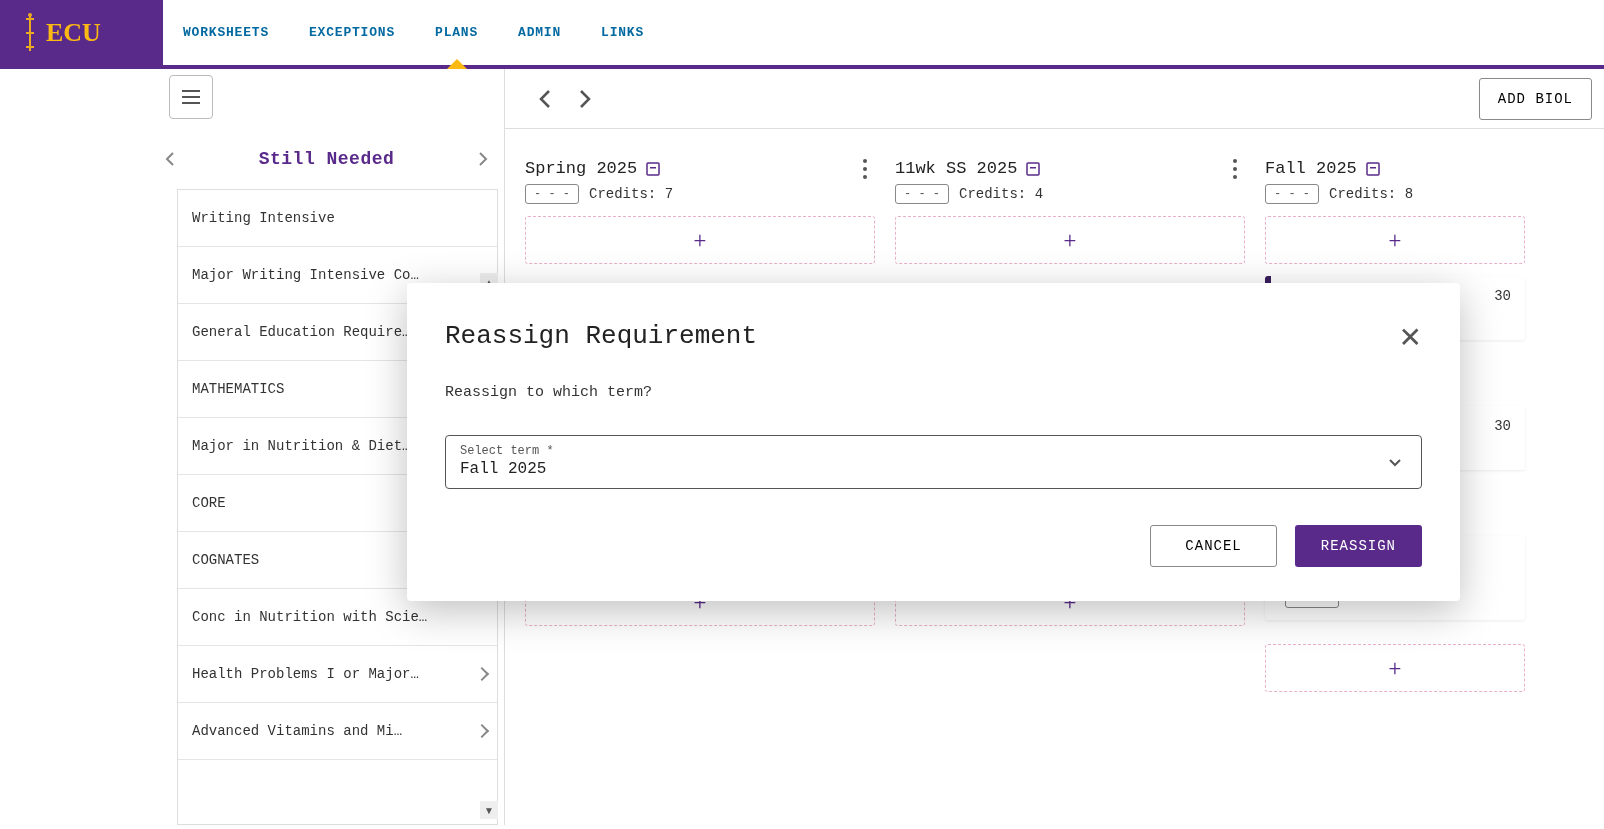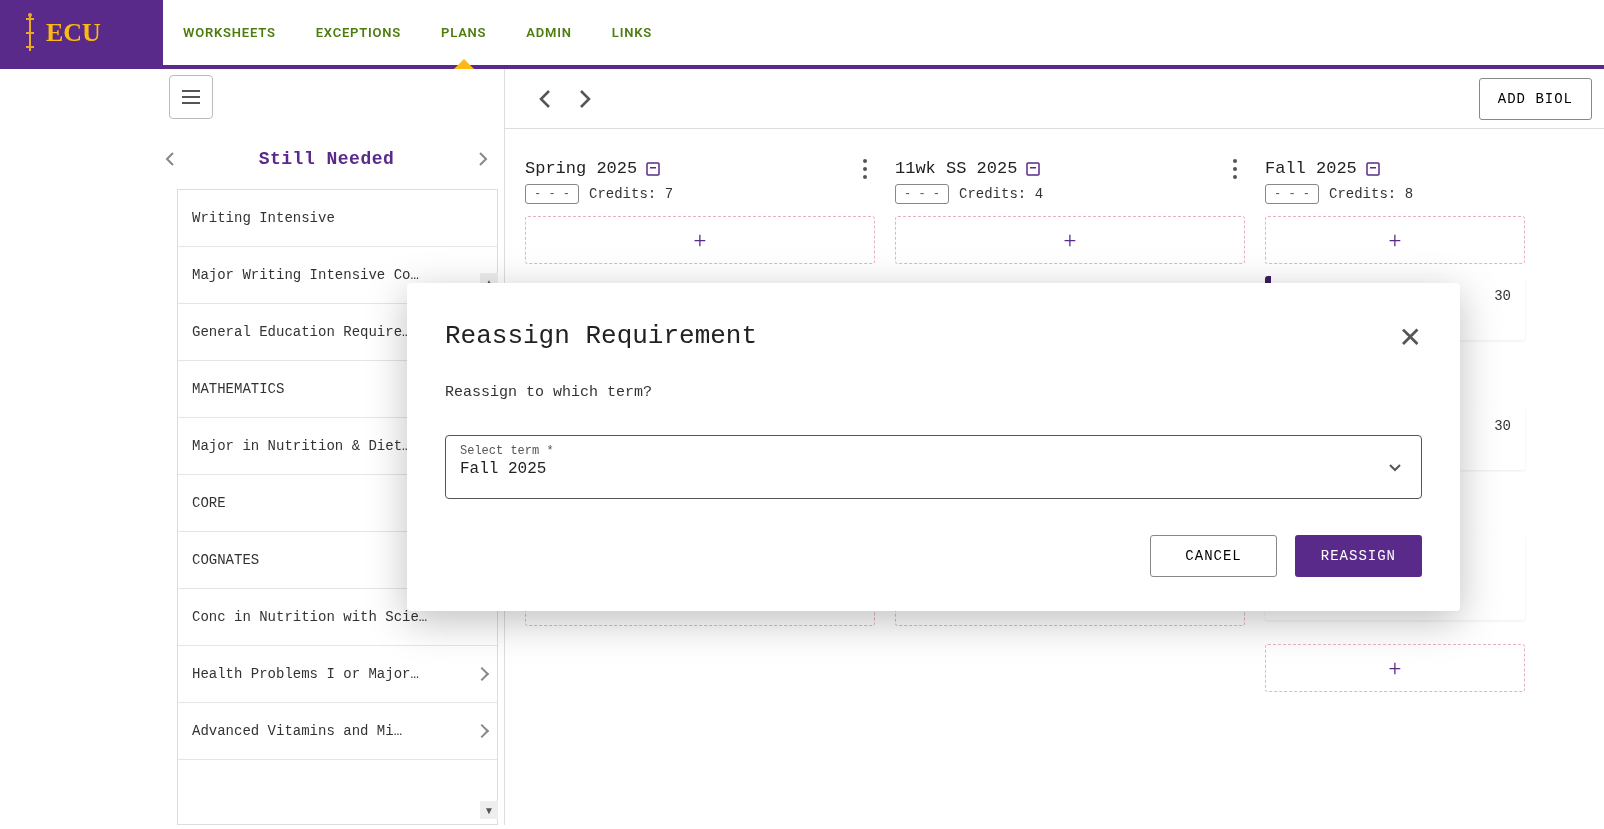--- a/index.html
+++ b/index.html
@@ -2,21 +2,21 @@
 <html><head>
   <meta charset="utf-8">
   <style>
     * { box-sizing: border-box; margin: 0; padding: 0; }
     body { font-family: "Segoe UI", Roboto, Arial, sans-serif; background: #fff; color: #333; overflow: hidden; width: 1604px; height: 829px; position: relative; }
     
     
     .top-nav { height: 69px; background: #fff; display: flex; align-items: stretch; border-bottom: 4px solid #592A8A; text-align: center; }
     .logo-box { width: 163px; background: #592A8A; display: flex; align-items: center; justify-content: center; }
     .nav-items { display: flex; align-items: center; }
-    .nav-item { padding: 12px 20px; font-size: 13px; font-weight: 600; letter-spacing: 0.8px; color: #4d7c0f; cursor: pointer; height: 100%; display: flex; align-items: center; position: relative; }
+    .nav-item { padding: 12px 20px; font-size: 13px; font-weight: 600; letter-spacing: 0.8px; color: #0369a1; cursor: pointer; height: 100%; display: flex; align-items: center; position: relative; font-family: Liberation Mono, monospace; }
     .nav-item.active::after { content: ""; position: absolute; bottom: -4px; left: 50%; transform: translateX(-50%); width: 0; height: 0; border-left: 10px solid transparent; border-right: 10px solid transparent; border-bottom: 10px solid #FDB913; }
     
     
     .main { display: flex; height: calc(100% - 73px); }
     .rail { width: 149px; background: #fff; }
     .sidebar-col { width: 356px; background: #fff; display: flex; flex-direction: column; border-right: 1px solid #ddd; position: relative; }
     .toggle-btn { width: 44px; height: 44px; border: 1px solid #bbb; border-radius: 4px; display: flex; align-items: center; justify-content: center; margin: 6px 0 0 20px; cursor: pointer; background: #fff; }
     .hamburger { width: 18px; height: 2px; background: #555; position: relative; }
     .hamburger::before, .hamburger::after { content: ""; position: absolute; width: 18px; height: 2px; background: #555; left: 0; }
     .hamburger::before { top: -6px; }
@@ -67,21 +67,21 @@
     .course-sub { font-size: 12px; color: #666; margin-top: 4px; font-family: "Courier New", monospace; }
     .card-dash-box { border: 1px solid #888; border-radius: 3px; padding: 2px 8px; font-size: 12px; font-family: "Courier New", monospace; color: #555; display: inline-block; margin-top: 6px; }
     
     
     .modal-backdrop { position: absolute; inset: 0; background: rgba(0,0,0,0); pointer-events: none; }
     .modal { position: absolute; left: 407px; top: 283px; width: 1053px; background: #fff; border-radius: 4px; box-shadow: 0 10px 40px rgba(0,0,0,0.25); padding: 38px 38px 34px; }
     .modal-head { display: flex; justify-content: space-between; align-items: flex-start; }
     .modal-title { font-size: 26px; font-weight: 500; font-family: "Courier New", monospace; color: #222; }
     .close-x { font-size: 28px; color: #555; cursor: pointer; background: none; border: none; }
     .modal-q { margin-top: 30px; font-size: 15px; font-family: "Courier New", monospace; color: #333; }
-    .select-wrap { margin-top: 34px; border: 1px solid #555; border-radius: 4px; padding: 8px 14px 20px; position: relative; }
+    .select-wrap { margin-top: 34px; border: 1px solid #555; border-radius: 4px; padding: 8px 14px 10px; position: relative; }
     .select-label { font-size: 12px; color: #555; font-family: "Courier New", monospace; }
     .select-value { font-size: 16px; font-family: "Courier New", monospace; color: #222; margin-top: 2px; }
     .select-caret { position: absolute; right: 18px; top: 50%; transform: translateY(-50%); }
     .modal-actions { display: flex; justify-content: flex-end; gap: 18px; margin-top: 36px; }
     .btn-cancel { border: 1px solid #888; background: #fff; padding: 12px 34px; font-size: 14px; letter-spacing: 1px; font-family: "Courier New", monospace; cursor: pointer; border-radius: 3px; }
     .btn-primary { border: none; background: #592A8A; color: #fff; padding: 12px 26px; font-size: 14px; letter-spacing: 1px; font-family: "Courier New", monospace; cursor: pointer; border-radius: 3px; }
     
     svg { display: block; }
   </style>
 </head>

